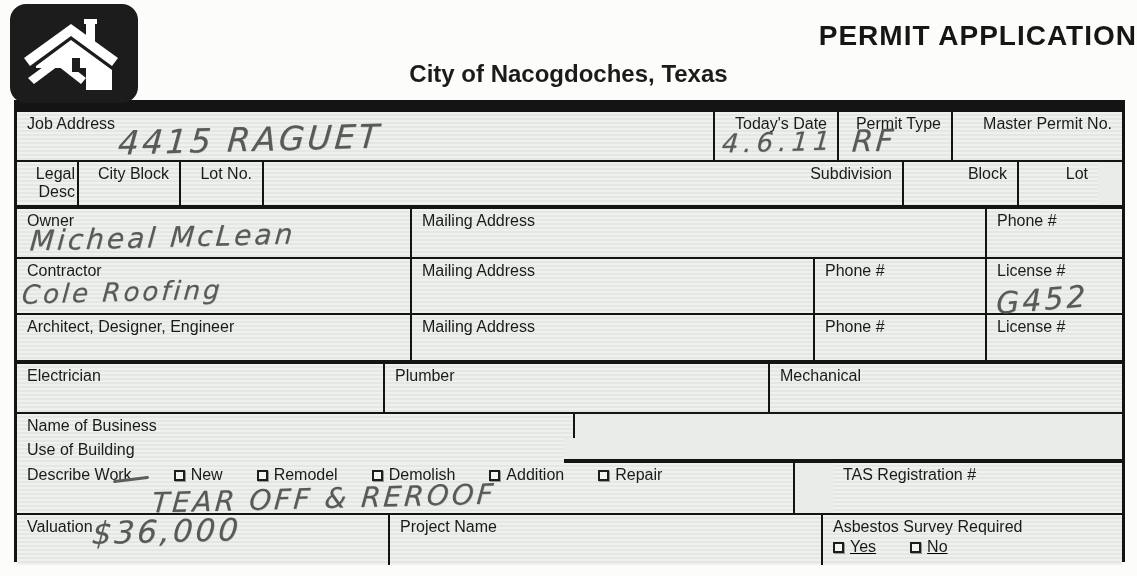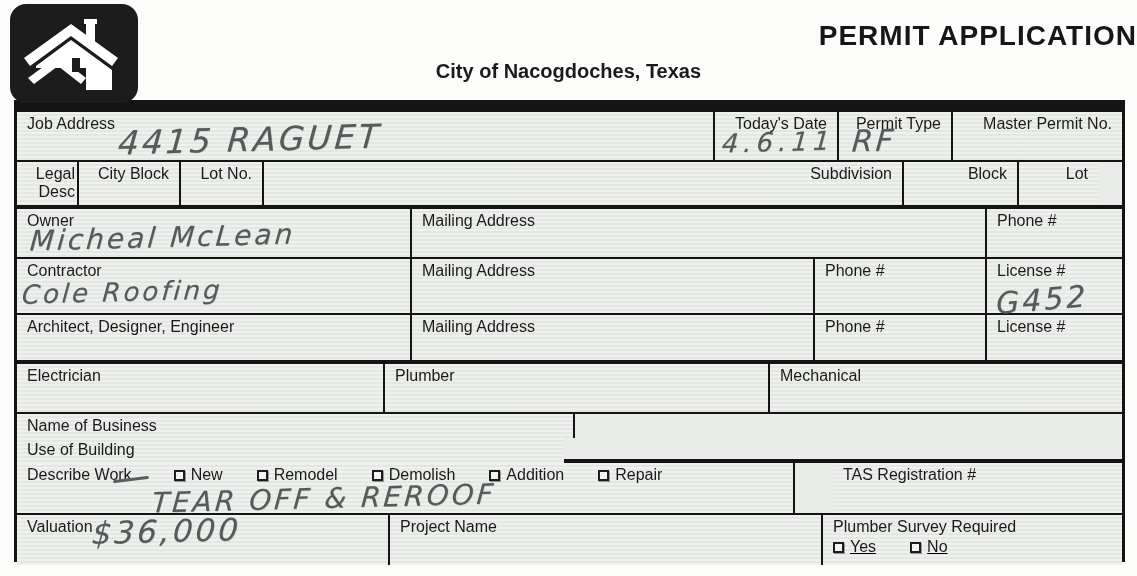--- a/index.html
+++ b/index.html
@@ -16,21 +16,21 @@
     background: #1c1c1c; border-radius: 16px; z-index: 5;
   }
   #logo svg { position: absolute; left: 10px; top: 12px; }
   .title {
     position: absolute; left: 0; top: 20px; width: 100%;
     text-align: right; font-size: 28px; font-weight: bold;
     letter-spacing: 1px; color: #161616;
   }
   .subtitle {
     position: absolute; left: 0; top: 60px; width: 100%;
-    text-align: center; font-size: 20px; font-weight: bold; color: #1b1b1b;
+    text-align: center; font-size: 24px; font-weight: bold; color: #1b1b1b;
   }
 
   
   #formtable {
     position: absolute; left: 14px; top: 100px; width: 1111px; height: 462px;
     border: 3px solid #141414; border-top: 12px solid #141414;
     background: #e9ece8; z-index: 2;
   }
   .row { display: flex; width: 100%; border-bottom: 2px solid #141414; }
   .row.thick { border-bottom-width: 4px; }
@@ -252,21 +252,21 @@
     </div>
 
     <div class="row r9">
       <div class="cell c-val">
         <span class="lbl">Valuation</span>
       </div>
       <div class="cell c-proj">
         <span class="lbl">Project Name</span>
       </div>
       <div class="cell c-asb">
-        <span class="lbl">Plumber Survey Required</span>
+        <span class="lbl">Asbestos Survey Required</span>
         <div class="asb-opts">
           <span class="cbgroup">
             <span class="cb"></span>
             <span class="lbl">Yes</span>
           </span>
           <span class="cbgroup">
             <span class="cb"></span>
             <span class="lbl">No</span>
           </span>
         </div>

